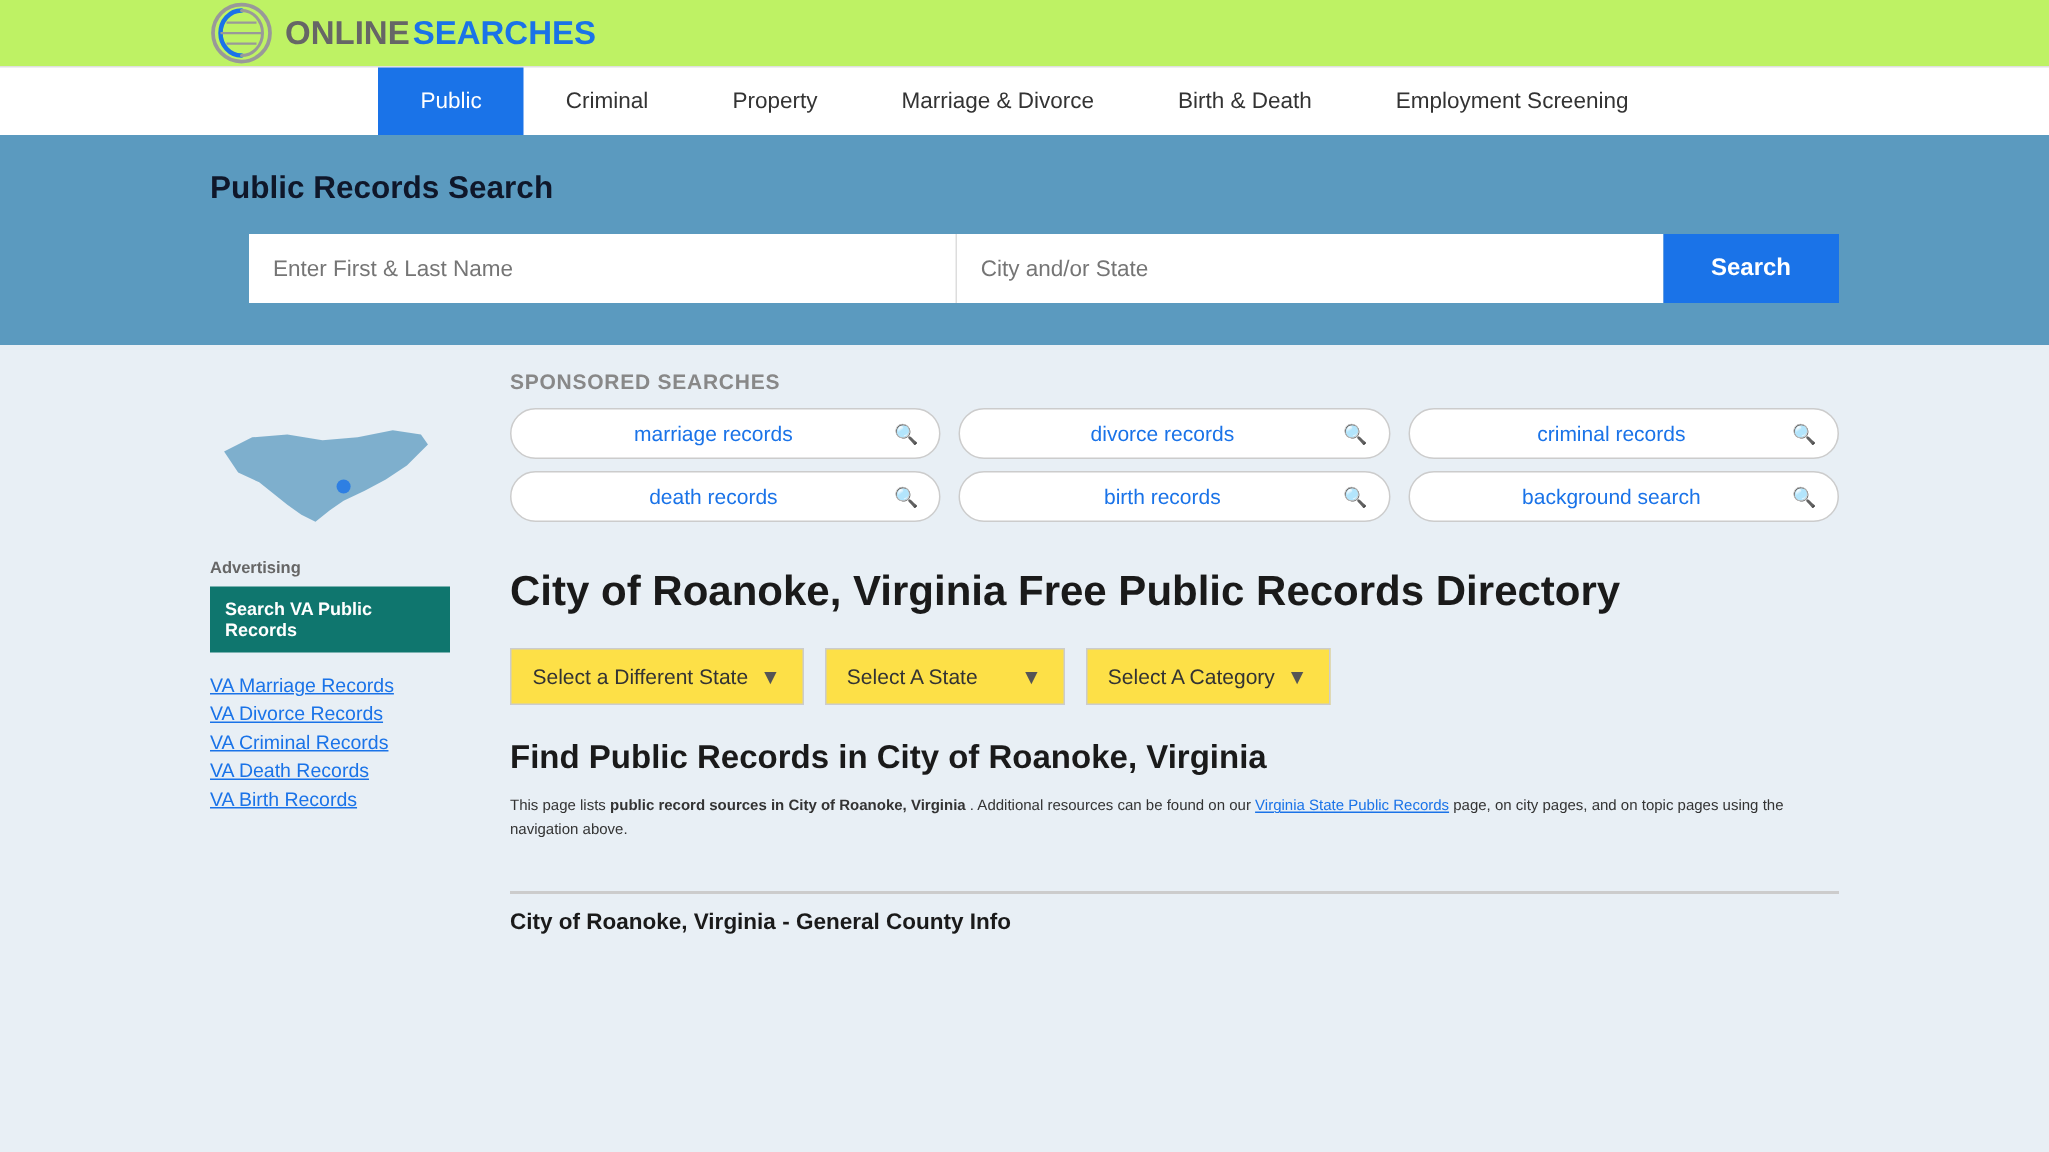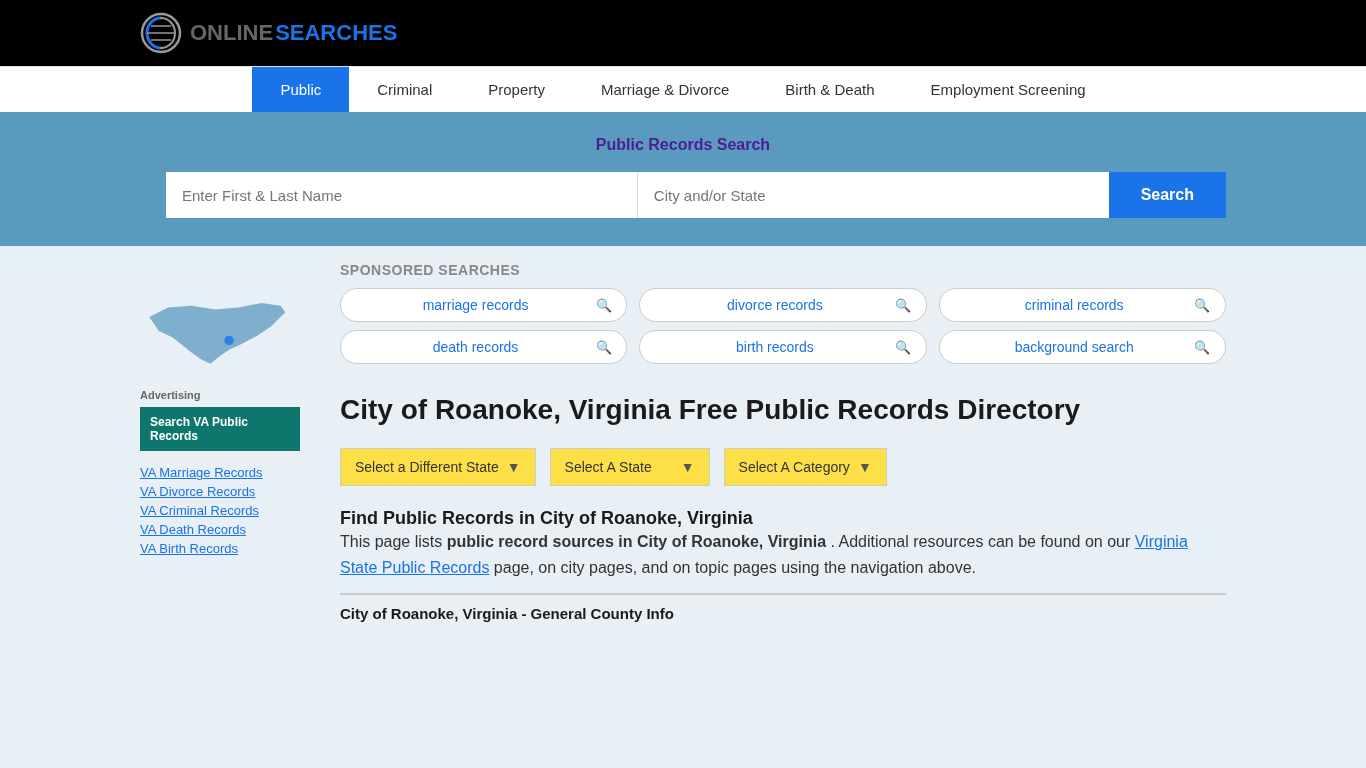--- a/index.html
+++ b/index.html
@@ -1,33 +1,33 @@
 <!DOCTYPE html>
 <html><head>
   <meta charset="utf-8">
   <style>
     * { box-sizing: border-box; margin: 0; padding: 0; }
     body { font-family: Arial, sans-serif; background: #e8eff5; font-size: 14px; color: #333; }
 
     
-    .header { background: #000000; padding: 12px 140px; display: flex; align-items: center; }
+    .header { background: #bef264; padding: 1px 140px; display: flex; align-items: center; }
     .logo { display: flex; align-items: center; gap: 8px; }
     .logo-icon { width: 42px; height: 42px; }
     .logo-text { display: flex; align-items: baseline; gap: 2px; }
     .logo-online { font-size: 22px; font-weight: 700; color: #666; }
     .logo-searches { font-size: 22px; font-weight: 700; color: #1a73e8; }
 
     
     .nav { background: #fff; border-top: 1px solid #e0e0e0; display: flex; justify-content: center; gap: 0; }
     .nav-item { padding: 14px 28px; font-size: 15px; cursor: pointer; color: #333; font-weight: 500; text-decoration: none; }
     .nav-item.active { background: #1a73e8; color: #fff; }
 
     
     .search-banner { background: #5b9abf; padding: 24px 140px 28px; }
-    .search-banner-title { text-align: center; color: #4c1d95; font-size: 16px; font-weight: 700; margin-bottom: 18px; }
+    .search-banner-title { color: #0f172a; font-size: 21px; font-weight: 700; margin-bottom: 18px; }
     .search-form { display: flex; gap: 0; }
     .search-input { flex: 1; padding: 14px 16px; font-size: 15px; border: none; outline: none; color: #999; }
     .search-input:first-child { border-right: 1px solid #ddd; margin-left: 26px; }
     .search-btn { padding: 14px 32px; background: #1a73e8; color: #fff; font-size: 16px; font-weight: 600; border: none; cursor: pointer; white-space: nowrap; }
 
     
     .main { display: flex; gap: 0; padding: 0 140px; background: #e8eff5; min-height: 500px; }
 
     
     .sidebar { width: 180px; flex-shrink: 0; padding: 20px 0 20px 0; padding-right: 20px; }
@@ -51,24 +51,24 @@
 
     
     .page-title { font-size: 28px; font-weight: 800; color: #1a1a1a; line-height: 1.3; margin: 20px 0 20px 0; }
 
     
     .dropdowns-row { display: flex; gap: 14px; margin-bottom: 22px; }
     .dropdown { display: flex; align-items: center; border: 1px solid #ccc; background: #fde047; padding: 10px 14px; cursor: pointer; min-width: 160px; justify-content: space-between; gap: 8px; font-size: 14px; color: #333; }
     .dropdown-arrow { color: #555; }
 
     
-    .find-heading { font-size: 18px; font-weight: 700; color: #1a1a1a; }
+    .find-heading { font-size: 22px; font-weight: 700; color: #1a1a1a; margin-bottom: 12px; }
 
     
-    .description { font-size: 16px; color: #333; line-height: 1.6; margin-bottom: 12px; }
+    .description { font-size: 10px; color: #333; line-height: 1.6; margin-bottom: 32px; }
     .description a { color: #1a73e8; text-decoration: underline; cursor: pointer; }
     .description strong { font-weight: 700; }
 
     
     .county-info-bar { border-top: 2px solid #ccc; padding-top: 10px; }
     .county-info-heading { font-size: 15px; font-weight: 700; color: #1a1a1a; }
   </style>
 </head>
 <body>
 

